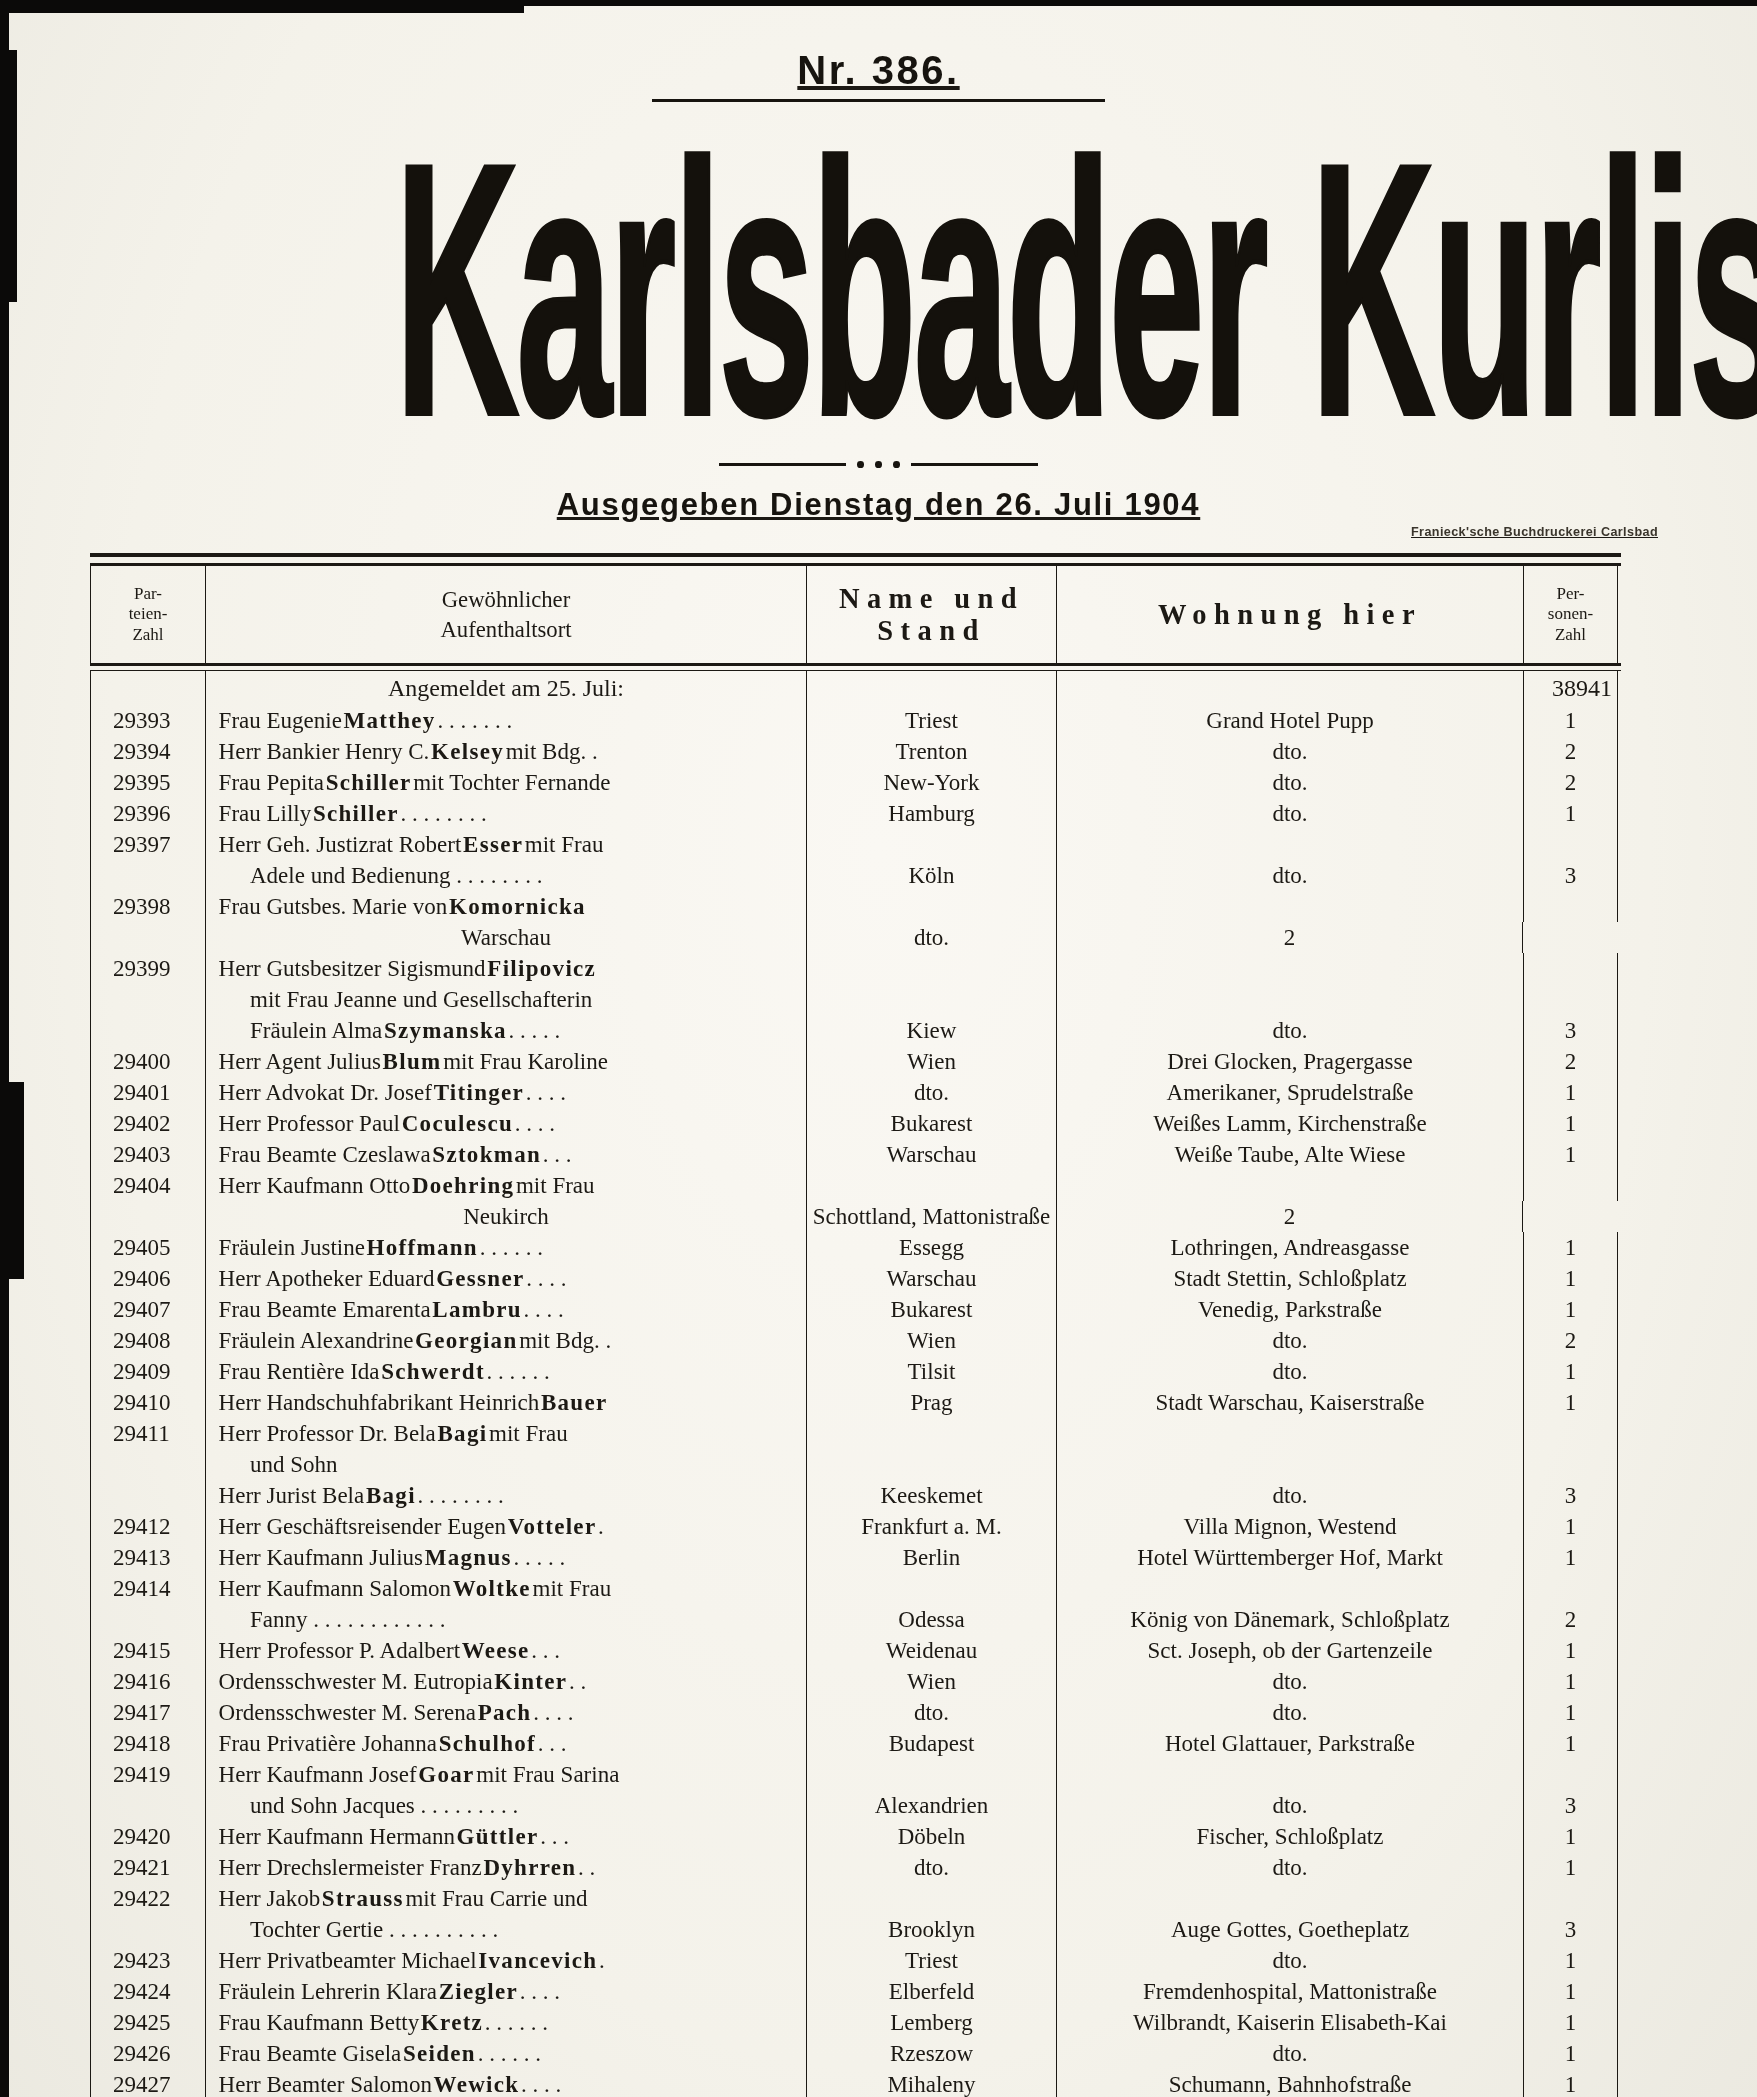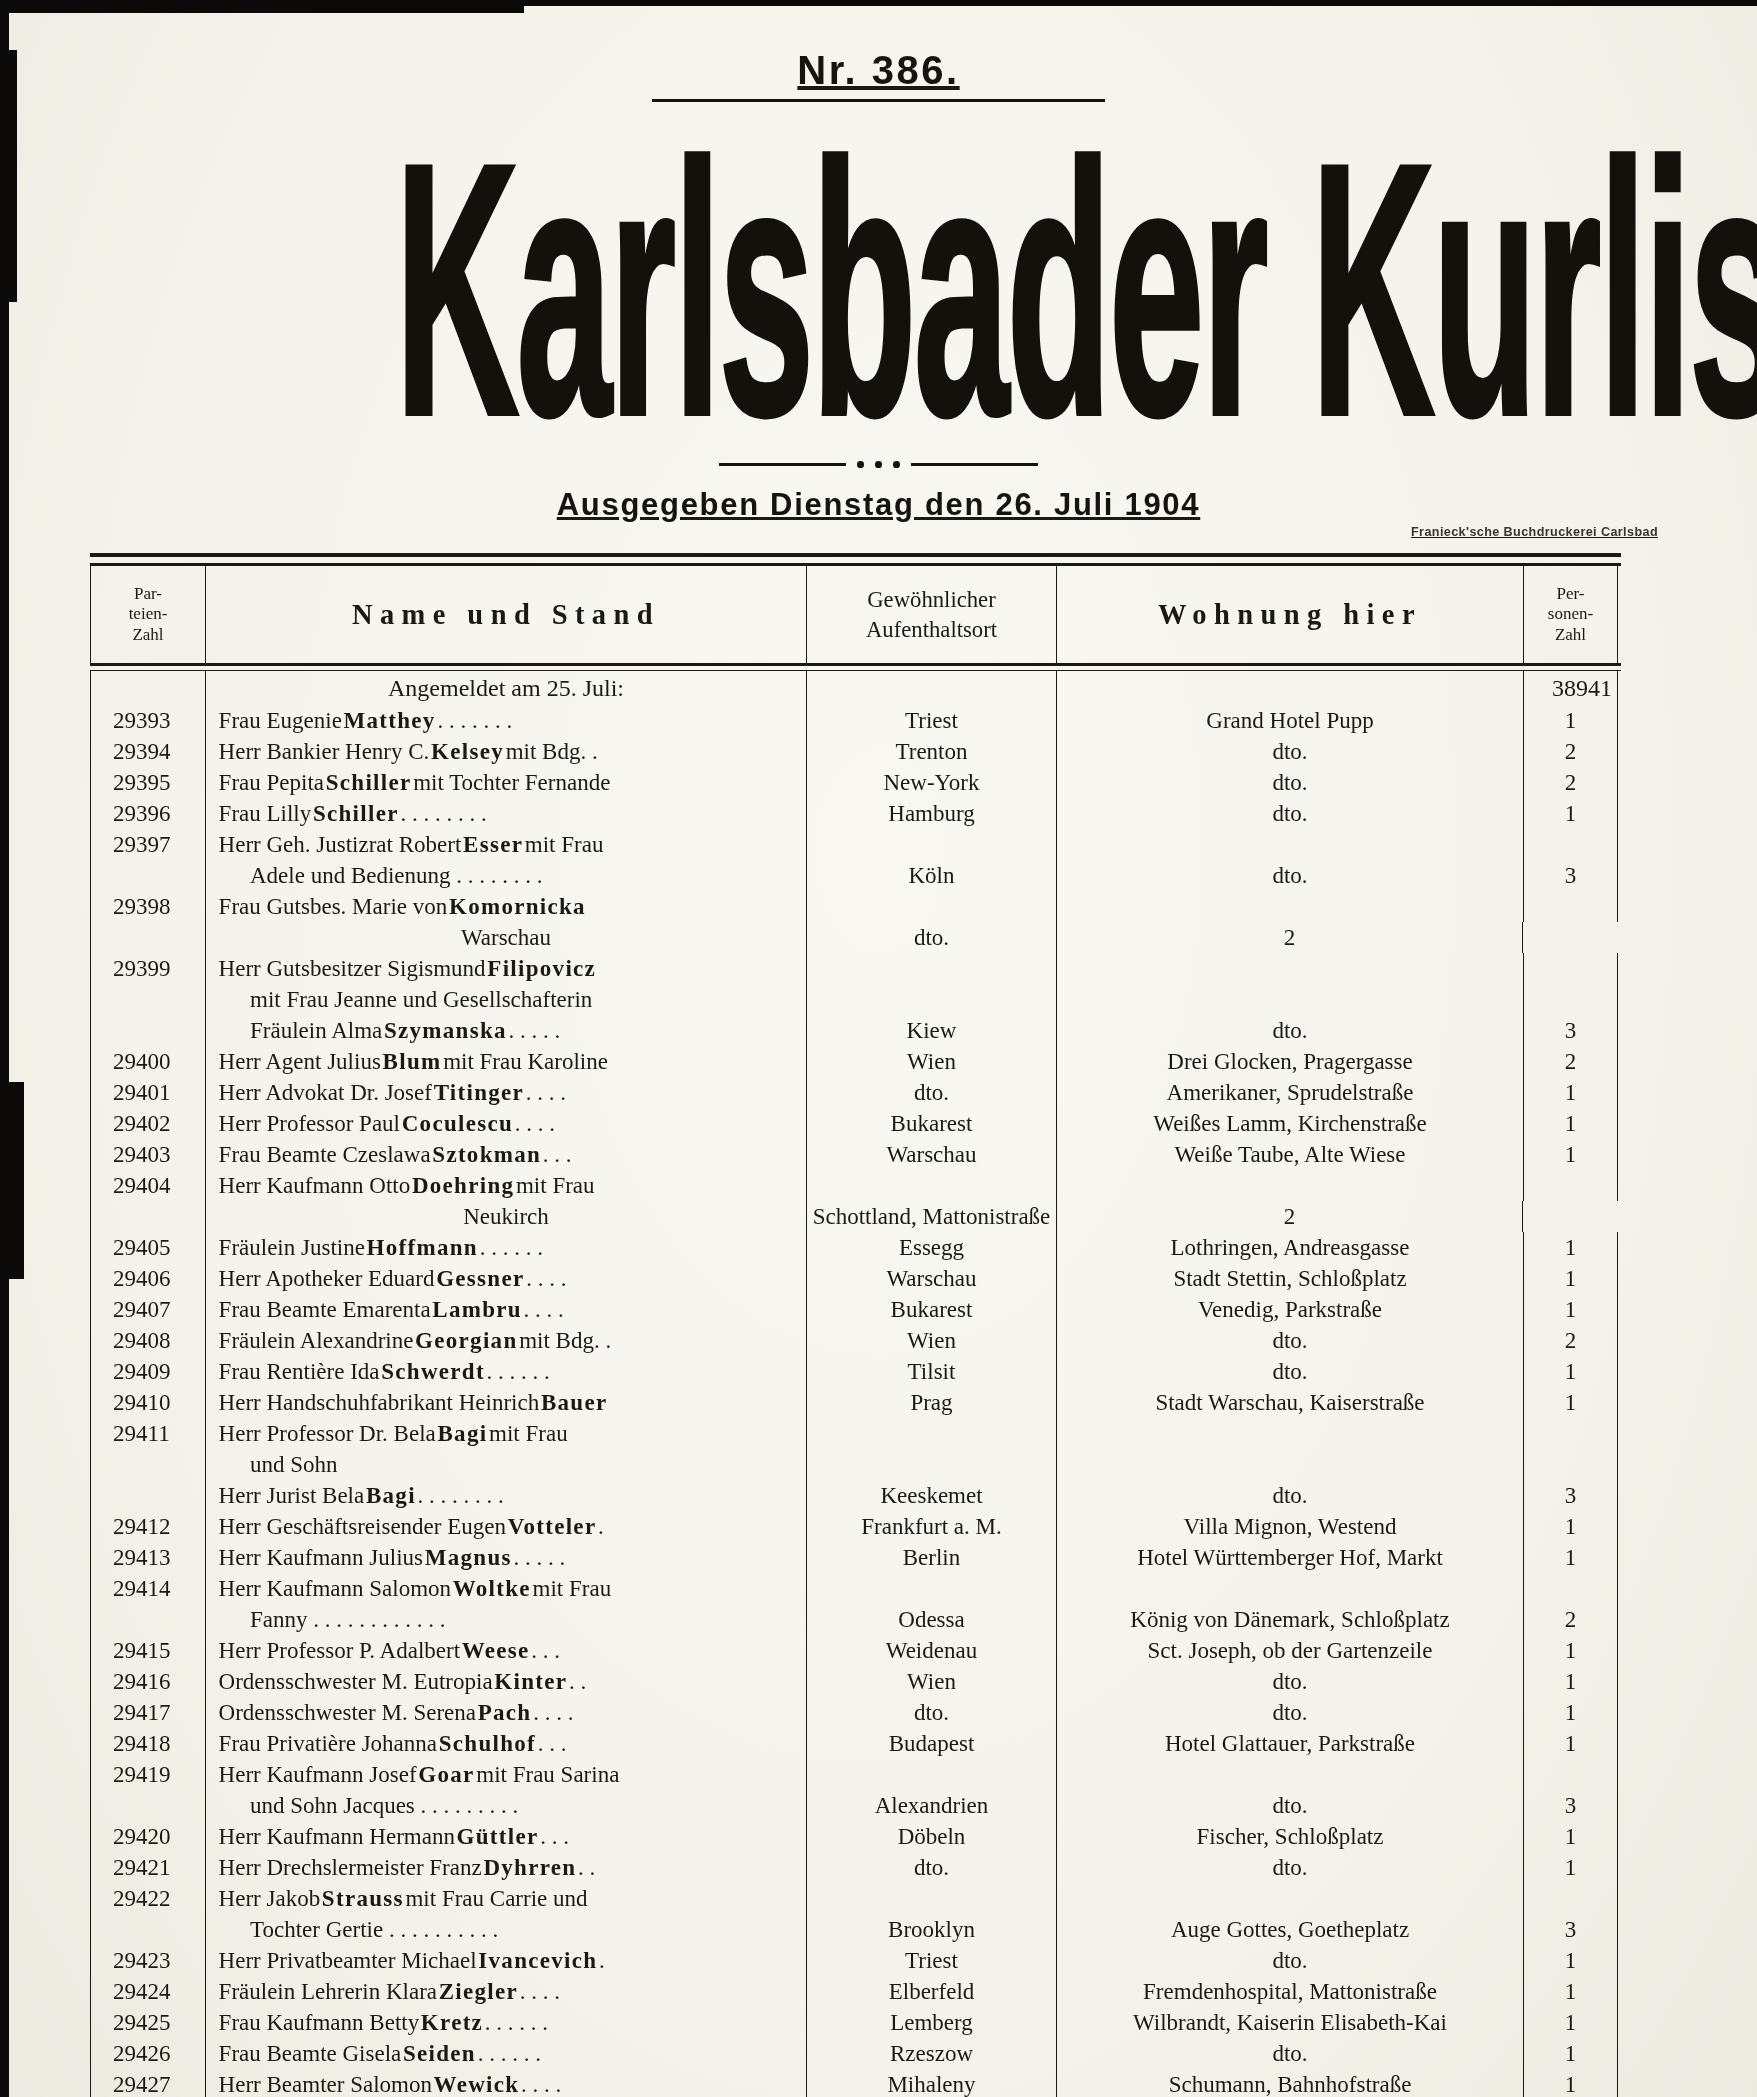--- a/index.html
+++ b/index.html
@@ -142,23 +142,23 @@
 
 <div class="tablewrap">
   <div class="rule r-a"></div>
   <div class="r-gap14"></div>
   <div class="rule r-b"></div>
 
   <div class="trow headrow">
     <div class="cell c1 hcell h-small">Par-
 teien-
 Zahl</div>
-    <div class="cell c2 hcell h-big">Name und Stand</div>
     <div class="cell c3 hcell h-mid">Gewöhnlicher
 Aufenthaltsort</div>
+    <div class="cell c2 hcell h-big">Name und Stand</div>
     <div class="cell c4 hcell h-big">Wohnung hier</div>
     <div class="cell c5 hcell h-small">Per-
 sonen-
 Zahl</div>
   </div>
 
   <div class="rule r-c"></div>
   <div class="r-gap10" style="height:3.8px;"></div>
   <div class="rule r-d"></div>
 

